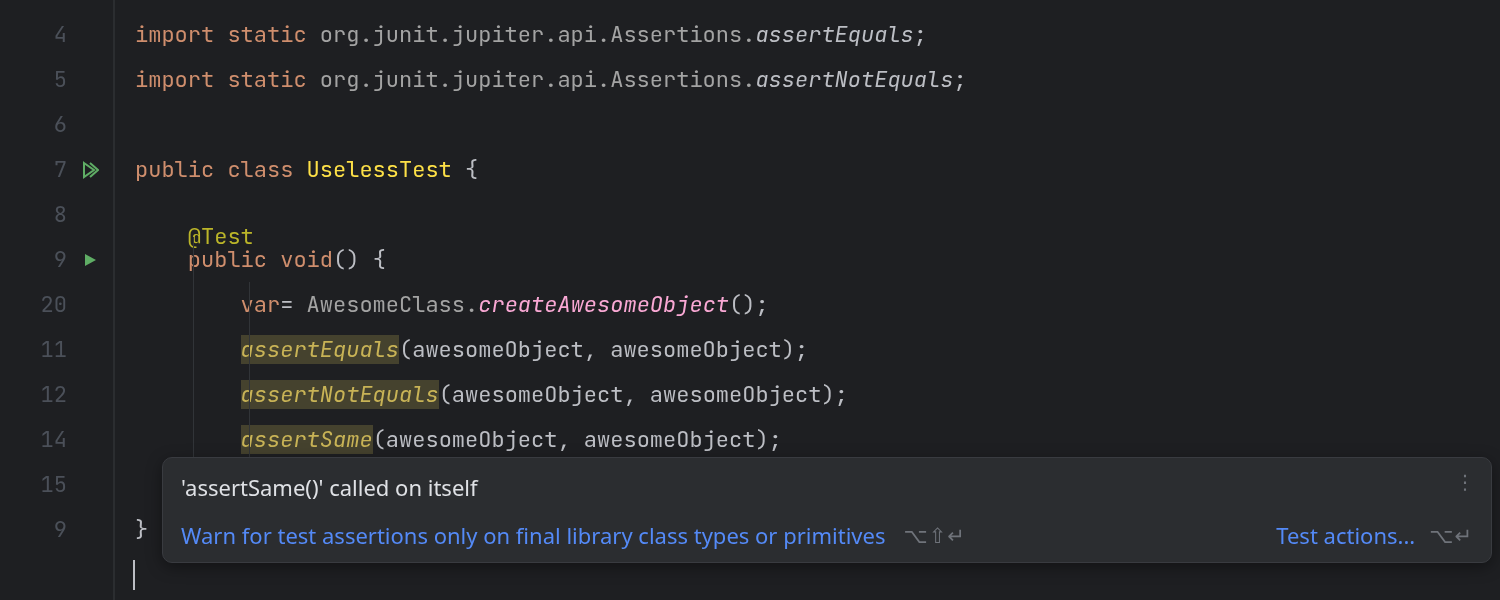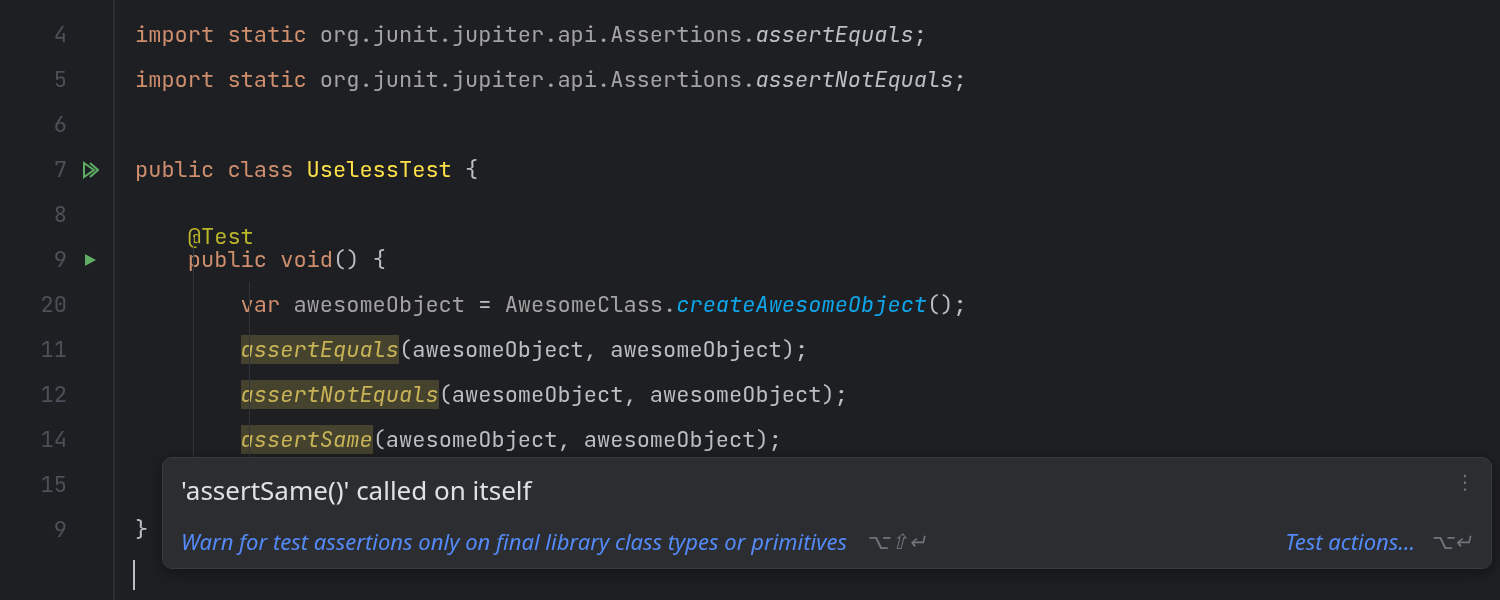--- a/index.html
+++ b/index.html
@@ -63,21 +63,21 @@
       height: 45px;
       display: flex;
       align-items: center;
       white-space: pre;
       position: relative;
     }
     .kw-orange { color: #cf8e6d; }
     .kw-yellow { color: #bbb529; margin-top: 44px; }
     .identifier { color: #a3a3a3; }
     .method-italic { color: #bcbec4; font-style: italic; }
-    .method-yellow { color: #0ea5e9; font-style: italic; }
+    .method-yellow { color: #f9a8d4; font-style: italic; }
     .method-call-yellow-bg { color: #c8b356; font-style: italic; background: #45422e; }
     .class-name { color: #fde047; }
     .punct { color: #bcbec4; }
     .indent-guide {
       position: absolute;
       width: 1px;
       background: #313438;
       top: 0;
       bottom: 0;
     }
@@ -88,31 +88,30 @@
       width: 1330px;
       background: #2b2d30;
       border: 1px solid #393b40;
       border-radius: 10px;
       box-shadow: 0 4px 16px rgba(0,0,0,0.4);
       padding: 14px 18px 12px 18px;
       z-index: 10;
     }
     .tooltip-title {
       color: #dfe1e5;
-      font-size: 26px;
+      font-size: 22px;
       font-family: -apple-system, 'Segoe UI', system-ui, sans-serif;
       font-weight: 400;
       margin-bottom: 18px;
     }
     .tooltip-actions {
       display: flex;
       align-items: center;
       font-family: -apple-system, 'Segoe UI', system-ui, sans-serif;
       font-size: 22px;
-      font-style: italic;
     }
     .tooltip-link {
       color: #548af7;
       cursor: pointer;
     }
     .tooltip-spacer {
       flex: 1;
     }
     .shortcut {
       color: #6f737a;
@@ -206,21 +205,21 @@
       </div>
   </div>
 
   <div class="code-area">
     <div class="code-line"><span class="kw-orange">import</span><span> </span><span class="kw-orange">static</span><span class="identifier"> org.junit.jupiter.api.Assertions.</span><span class="method-italic">assertEquals</span><span class="punct">;</span></div>
     <div class="code-line"><span class="kw-orange">import</span><span> </span><span class="kw-orange">static</span><span class="identifier"> org.junit.jupiter.api.Assertions.</span><span class="method-italic">assertNotEquals</span><span class="punct">;</span></div>
     <div class="code-line"></div>
     <div class="code-line"><span class="kw-orange">public</span><span> </span><span class="kw-orange">class</span><span class="class-name"> UselessTest </span><span class="punct">{</span></div>
     <div class="code-line"><span>    </span><span class="kw-yellow">@Test</span></div>
     <div class="code-line"><span class="indent-guide" style="left:58px"></span><span>    </span><span class="kw-orange">public</span><span> </span><span class="kw-orange">void</span><span class="punct">() </span><span class="punct">{</span></div>
-    <div class="code-line"><span class="indent-guide" style="left:58px"></span><span class="indent-guide" style="left:114px"></span><span>        </span><span class="kw-orange">var</span><span class="identifier"> awesomeObject </span><span class="punct">=</span><span class="identifier"> AwesomeClass.</span><span class="method-yellow">createAwesomeObject</span><span class="punct">();</span></div>
+    <div class="code-line"><span class="indent-guide" style="left:58px"></span><span class="indent-guide" style="left:114px"></span><span>        </span><span class="kw-orange">var</span><span class="punct">=</span><span class="identifier"> AwesomeClass.</span><span class="method-yellow">createAwesomeObject</span><span class="punct">();</span></div>
     <div class="code-line"><span class="indent-guide" style="left:58px"></span><span class="indent-guide" style="left:114px"></span><span>        </span><span class="method-call-yellow-bg">assertEquals</span><span class="punct">(awesomeObject, awesomeObject);</span></div>
     <div class="code-line"><span class="indent-guide" style="left:58px"></span><span class="indent-guide" style="left:114px"></span><span>        </span><span class="method-call-yellow-bg">assertNotEquals</span><span class="punct">(awesomeObject, awesomeObject);</span></div>
     <div class="code-line"><span class="indent-guide" style="left:58px"></span><span class="indent-guide" style="left:114px"></span><span>        </span><span class="method-call-yellow-bg">assertSame</span><span class="punct">(awesomeObject, awesomeObject);</span></div>
     <div class="code-line"><span class="indent-guide" style="left:58px"></span></div>
     <div class="code-line"><span class="punct">}</span></div>
     <div class="code-line"></div>
   </div>
 </div>
 
 <div class="cursor-line"></div>

